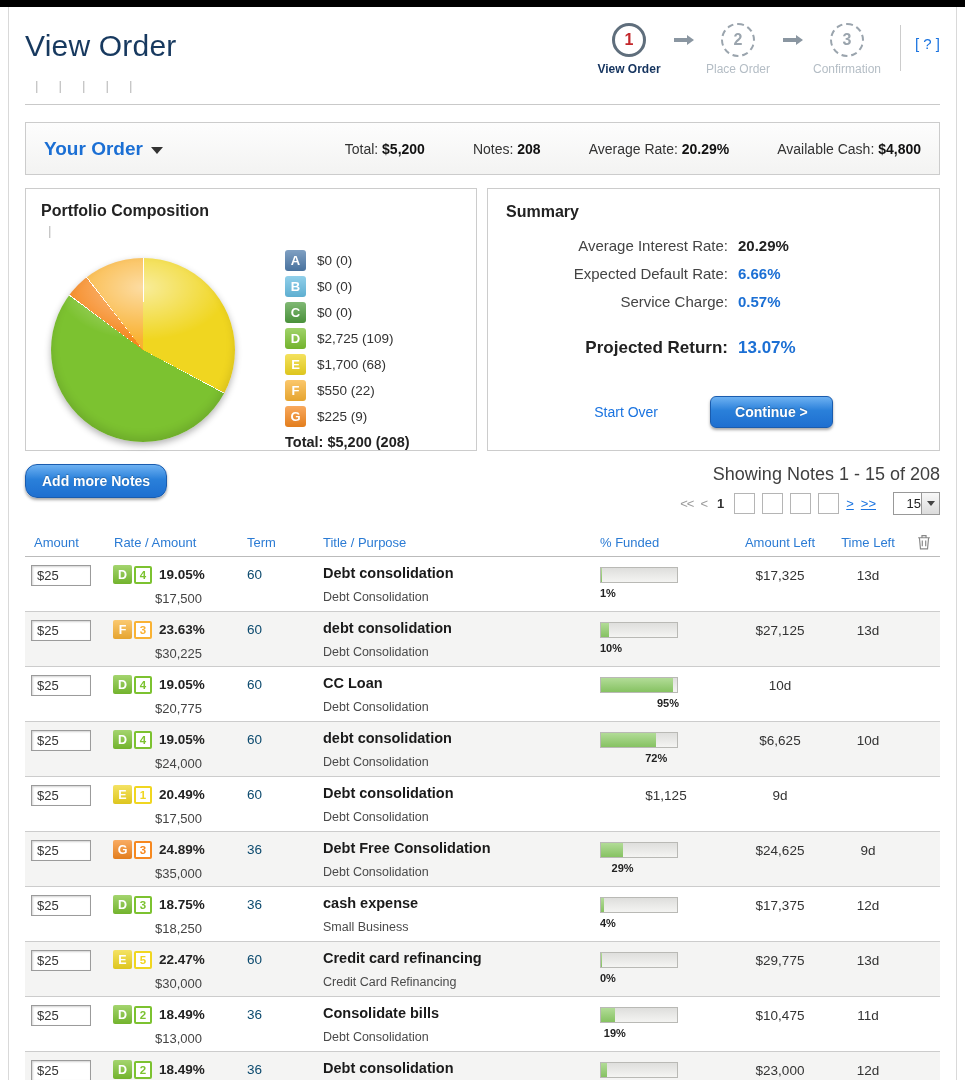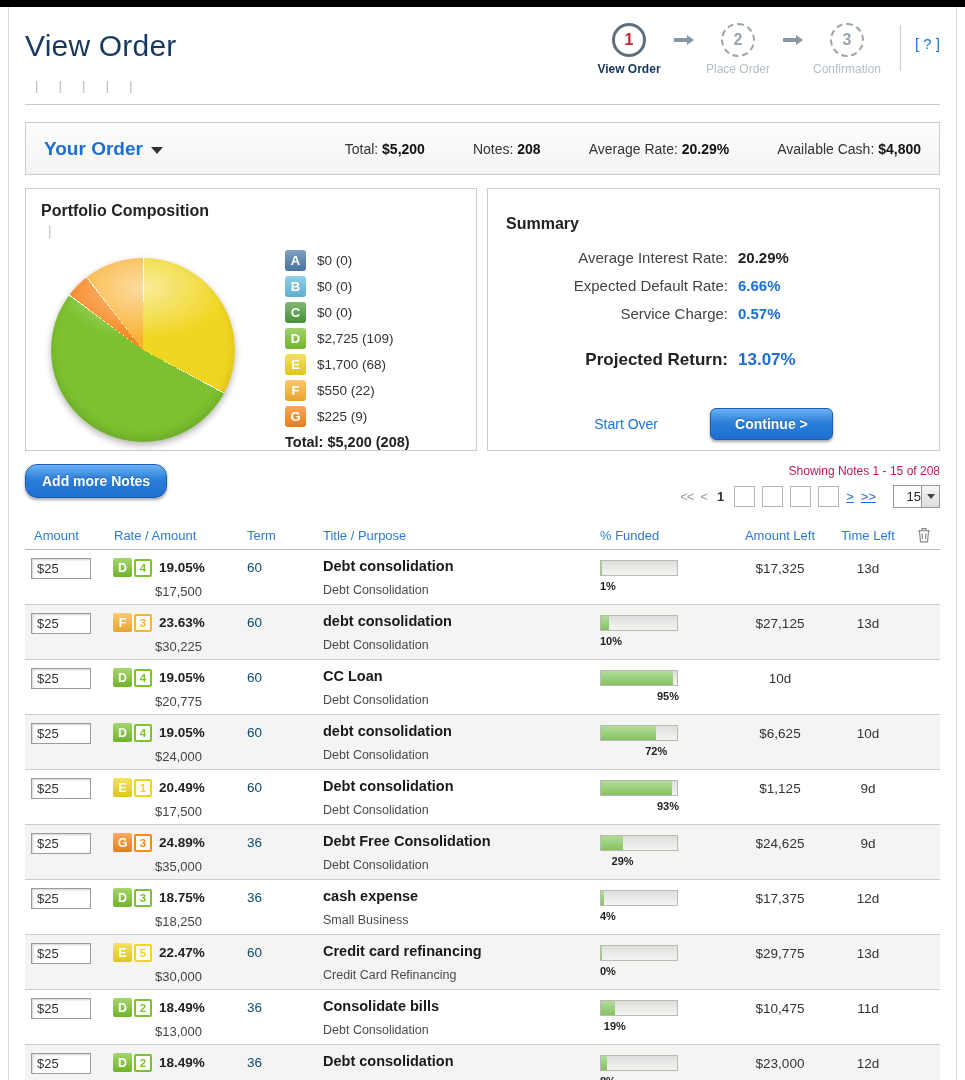--- a/index.html
+++ b/index.html
@@ -38,21 +38,21 @@
   .ob-label { color:#1b6fd4; font-weight:bold; font-size:19px; cursor:pointer; display:flex; align-items:center; }
   .caret { width:0; height:0; border-left:6px solid transparent; border-right:6px solid transparent;
     border-top:7px solid #333; margin-left:8px; margin-top:3px; }
   .ob-stats { margin-left:auto; display:flex; gap:48px; font-size:14px; color:#333; }
   .ob-stat b { color:#111; }
 
   
   .panels { display:flex; gap:10px; margin-top:13px; height:263px; }
   .panel { border:1px solid #ccc; background:#fff; }
   .panel-left { width:452px; padding:13px 15px; }
-  .panel-right { flex:1; padding:26px 18px; }
+  .panel-right { flex:1; padding:14px 18px; }
   .panel h2 { font-size:16px; color:#222; }
   .ptabs { margin-top:3px; font-size:13.5px; }
   .ptab { color:#1b74e0; text-decoration:none; cursor:pointer; }
   .ptab.active { font-weight:bold; }
   .ptab-sep { color:#bbb; padding:0 7px; }
   .pc-body { display:flex; margin-top:10px; }
   .pie { width:184px; height:184px; border-radius:50%; margin:10px 0 0 10px; position:relative;
     box-shadow:0 3px 7px rgba(0,0,0,.3), inset 0 -5px 10px rgba(0,0,0,.12); }
   .pie::after { content:""; position:absolute; inset:0; border-radius:50%;
     background:radial-gradient(ellipse 62% 38% at 50% 16%, rgba(255,255,255,.55), rgba(255,255,255,0) 75%); }
@@ -77,21 +77,21 @@
   .sum-actions { margin-top:38px; display:flex; align-items:center; justify-content:center; gap:52px; }
   .start-over { color:#1b74e0; font-size:14px; text-decoration:none; cursor:pointer; }
   .btn-blue { display:inline-block; color:#fff; font-weight:bold; font-size:14px; 
     background:linear-gradient(#6db1f2, #2a80da 45%, #1e6fd0); border:1px solid #1a5cae; border-radius:6px;
     padding:7px 24px; cursor:pointer; box-shadow:0 2px 3px rgba(0,0,0,.35); text-shadow:0 -1px 1px rgba(0,0,0,.25); }
 
   
   .toolbar { margin-top:13px; display:flex; align-items:flex-start; }
   .add-btn { border-radius:12px; padding:8px 16px; }
   .tb-right { margin-left:auto; text-align:right; }
-  .showing { font-size:12px; color:#be185d; }
+  .showing { font-size:18px; color:#404040; }
   .pagination { margin-top:7px; display:flex; align-items:center; justify-content:flex-end; gap:7px; font-size:13px; }
   .pg-arrow { color:#9a9a9a; letter-spacing:-1px; cursor:default; }
   .pg-arrow.link { color:#1b74e0; text-decoration:underline; cursor:pointer; letter-spacing:0; }
   .pg-current { font-weight:bold; color:#333; padding:0 3px; }
   .pg-box { width:21px; height:21px; border:1px solid #b5b5b5; background:#fff; display:flex; align-items:center;
     justify-content:center; color:#1b74e0; text-decoration:underline; font-size:12.5px; cursor:pointer; }
   .pg-select { margin-left:10px; width:47px; height:23px; border:1px solid #999; display:flex; align-items:center;
     background:#fff; cursor:pointer; }
   .pg-select .val { flex:1; padding-left:7px; font-size:13px; color:#222; }
   .pg-select .dd { width:18px; height:100%; border-left:1px solid #999; background:linear-gradient(#f7f7f7,#dcdcdc);
@@ -398,26 +398,20 @@
         <span class="g-num" style="border-color: rgb(240, 214, 32); color: rgb(240, 214, 32);">1</span>
         <b class="rate">20.49%</b>
       </div>
       <div class="loan-amt">$17,500</div>
     </div>
     <div class="c c-term">60</div>
     <div class="c c-title">
       <div class="n-title">Debt consolidation</div>
       <div class="n-purpose">Debt Consolidation</div>
     </div>
-    <div class="c c-funded">
-      <div class="fbar">
-              <div class="ffill" style="width: 93%;"></div>
-            </div>
-      <div class="flabel" style="left: 57px;">93%</div>
-    </div>
     <div class="c c-aleft">$1,125</div>
     <div class="c c-tleft">9d</div>
     <div class="c c-trash"></div>
   </div>
         <div class="trow">
     <div class="c c-amount"><input class="amt-input" value="$25" style=""></div>
     <div class="c c-rate">
       <div class="rate-line">
         <span class="g-letter" style="background-color: rgb(246, 136, 31);">G</span>
         <span class="g-num" style="border-color: rgb(246, 136, 31); color: rgb(246, 136, 31);">3</span>

